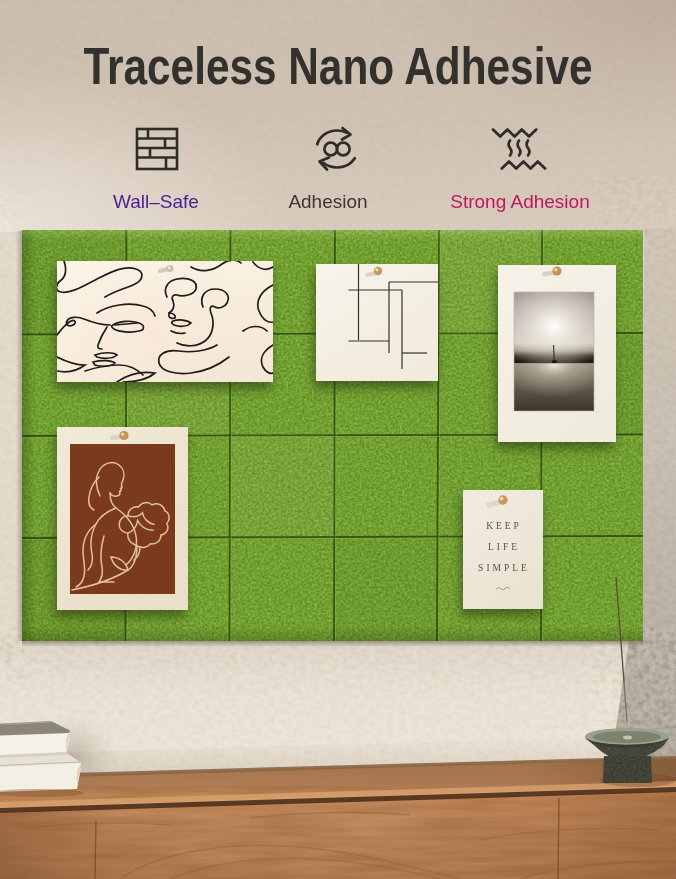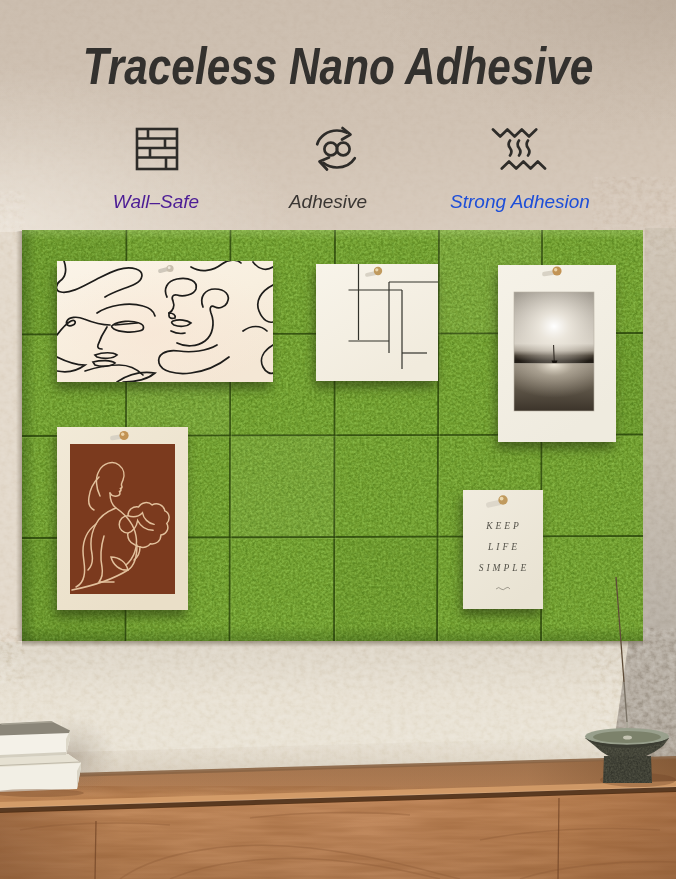--- a/index.html
+++ b/index.html
@@ -1,17 +1,17 @@
 <!DOCTYPE html>
 <html><head>
 <meta charset="utf-8">
 <style>
   html,body{margin:0;padding:0;}
   #frame{position:relative;width:676px;height:879px;overflow:hidden;
-    font-family:"Liberation Sans", sans-serif;background:#d5c8ba;font-style:italic;}
+    font-family:"Liberation Sans", sans-serif;background:#d5c8ba;}
   .abs{position:absolute;}
 </style>
 </head>
 <body>
 <div id="frame">
 
   <div class="abs" id="wall-top" style="left:0;top:0;width:676px;height:232px;
     background:linear-gradient(180deg,#cbbdae 0%,#d0c2b3 55%,#d8cbbd 100%);"></div>
   <div class="abs" id="wall-mid" style="left:0;top:232px;width:676px;height:410px;
     background:linear-gradient(90deg,#e3d9cb 0%,#e1d7c9 70%,#d9cfc1 100%);"></div>
@@ -65,22 +65,22 @@
 
   <svg class="abs" style="left:491px;top:127px" width="56" height="44" viewBox="0 0 56 44" fill="none" stroke="#2e2c29" stroke-width="2.7" stroke-linecap="round" stroke-linejoin="round">
     <path d="M 2 2.5 L 9.2 9.5 L 16.4 2.5 L 23.6 9.5 L 30.8 2.5 L 38 9.5 L 45.2 2.5"></path>
     <path d="M 10.8 41.5 L 18 34.5 L 25.2 41.5 L 32.4 34.5 L 39.6 41.5 L 46.8 34.5 L 54 41.5"></path>
     <path d="M 19 13.5 q -2.8 3.8 0 7.5 q 2.8 3.8 0 7.5"></path>
     <path d="M 28 13.5 q -2.8 3.8 0 7.5 q 2.8 3.8 0 7.5"></path>
     <path d="M 37 13.5 q -2.8 3.8 0 7.5 q 2.8 3.8 0 7.5"></path>
   </svg>
 
   <div class="abs" style="left:76px;top:191px;width:160px;text-align:center;font-size:19px;color:#4c1d95;">Wall–Safe</div>
-  <div class="abs" style="left:248px;top:191px;width:160px;text-align:center;font-size:19px;color:#3a3633;">Adhesive</div>
-  <div class="abs" style="left:430px;top:191px;width:180px;text-align:center;font-size:19px;color:#1d4ed8;">Strong Adhesion</div>
+  <div class="abs" style="left:248px;top:191px;width:160px;text-align:center;font-size:19px;color:#3a3633;">Adhesion</div>
+  <div class="abs" style="left:430px;top:191px;width:180px;text-align:center;font-size:19px;color:#be185d;">Strong Adhesion</div>
 
   <div class="abs" style="left:16px;top:231px;width:8px;height:410px;
     background:linear-gradient(90deg,rgba(120,105,85,0) 0%,rgba(100,88,68,0.55) 100%);"></div>
   <div class="abs" style="left:22px;top:640px;width:621px;height:7px;
     background:linear-gradient(180deg,rgba(95,85,65,0.6) 0%,rgba(120,105,85,0) 100%);"></div>
   <svg class="abs" style="left:22px;top:230px" width="621" height="411" viewBox="0 0 621 411">
     <defs>
       <filter id="felt" color-interpolation-filters="sRGB" x="-5%" y="-5%" width="110%" height="110%">
         <feTurbulence type="fractalNoise" baseFrequency="0.42" numOctaves="4" seed="11" stitchTiles="stitch" result="n"></feTurbulence>
         <feColorMatrix in="n" type="matrix" values="0 0 0 0 0.60  0 0 0 0 0.80  0 0 0 0 0.34  1.25 0 0 0 -0.38" result="light"></feColorMatrix>

